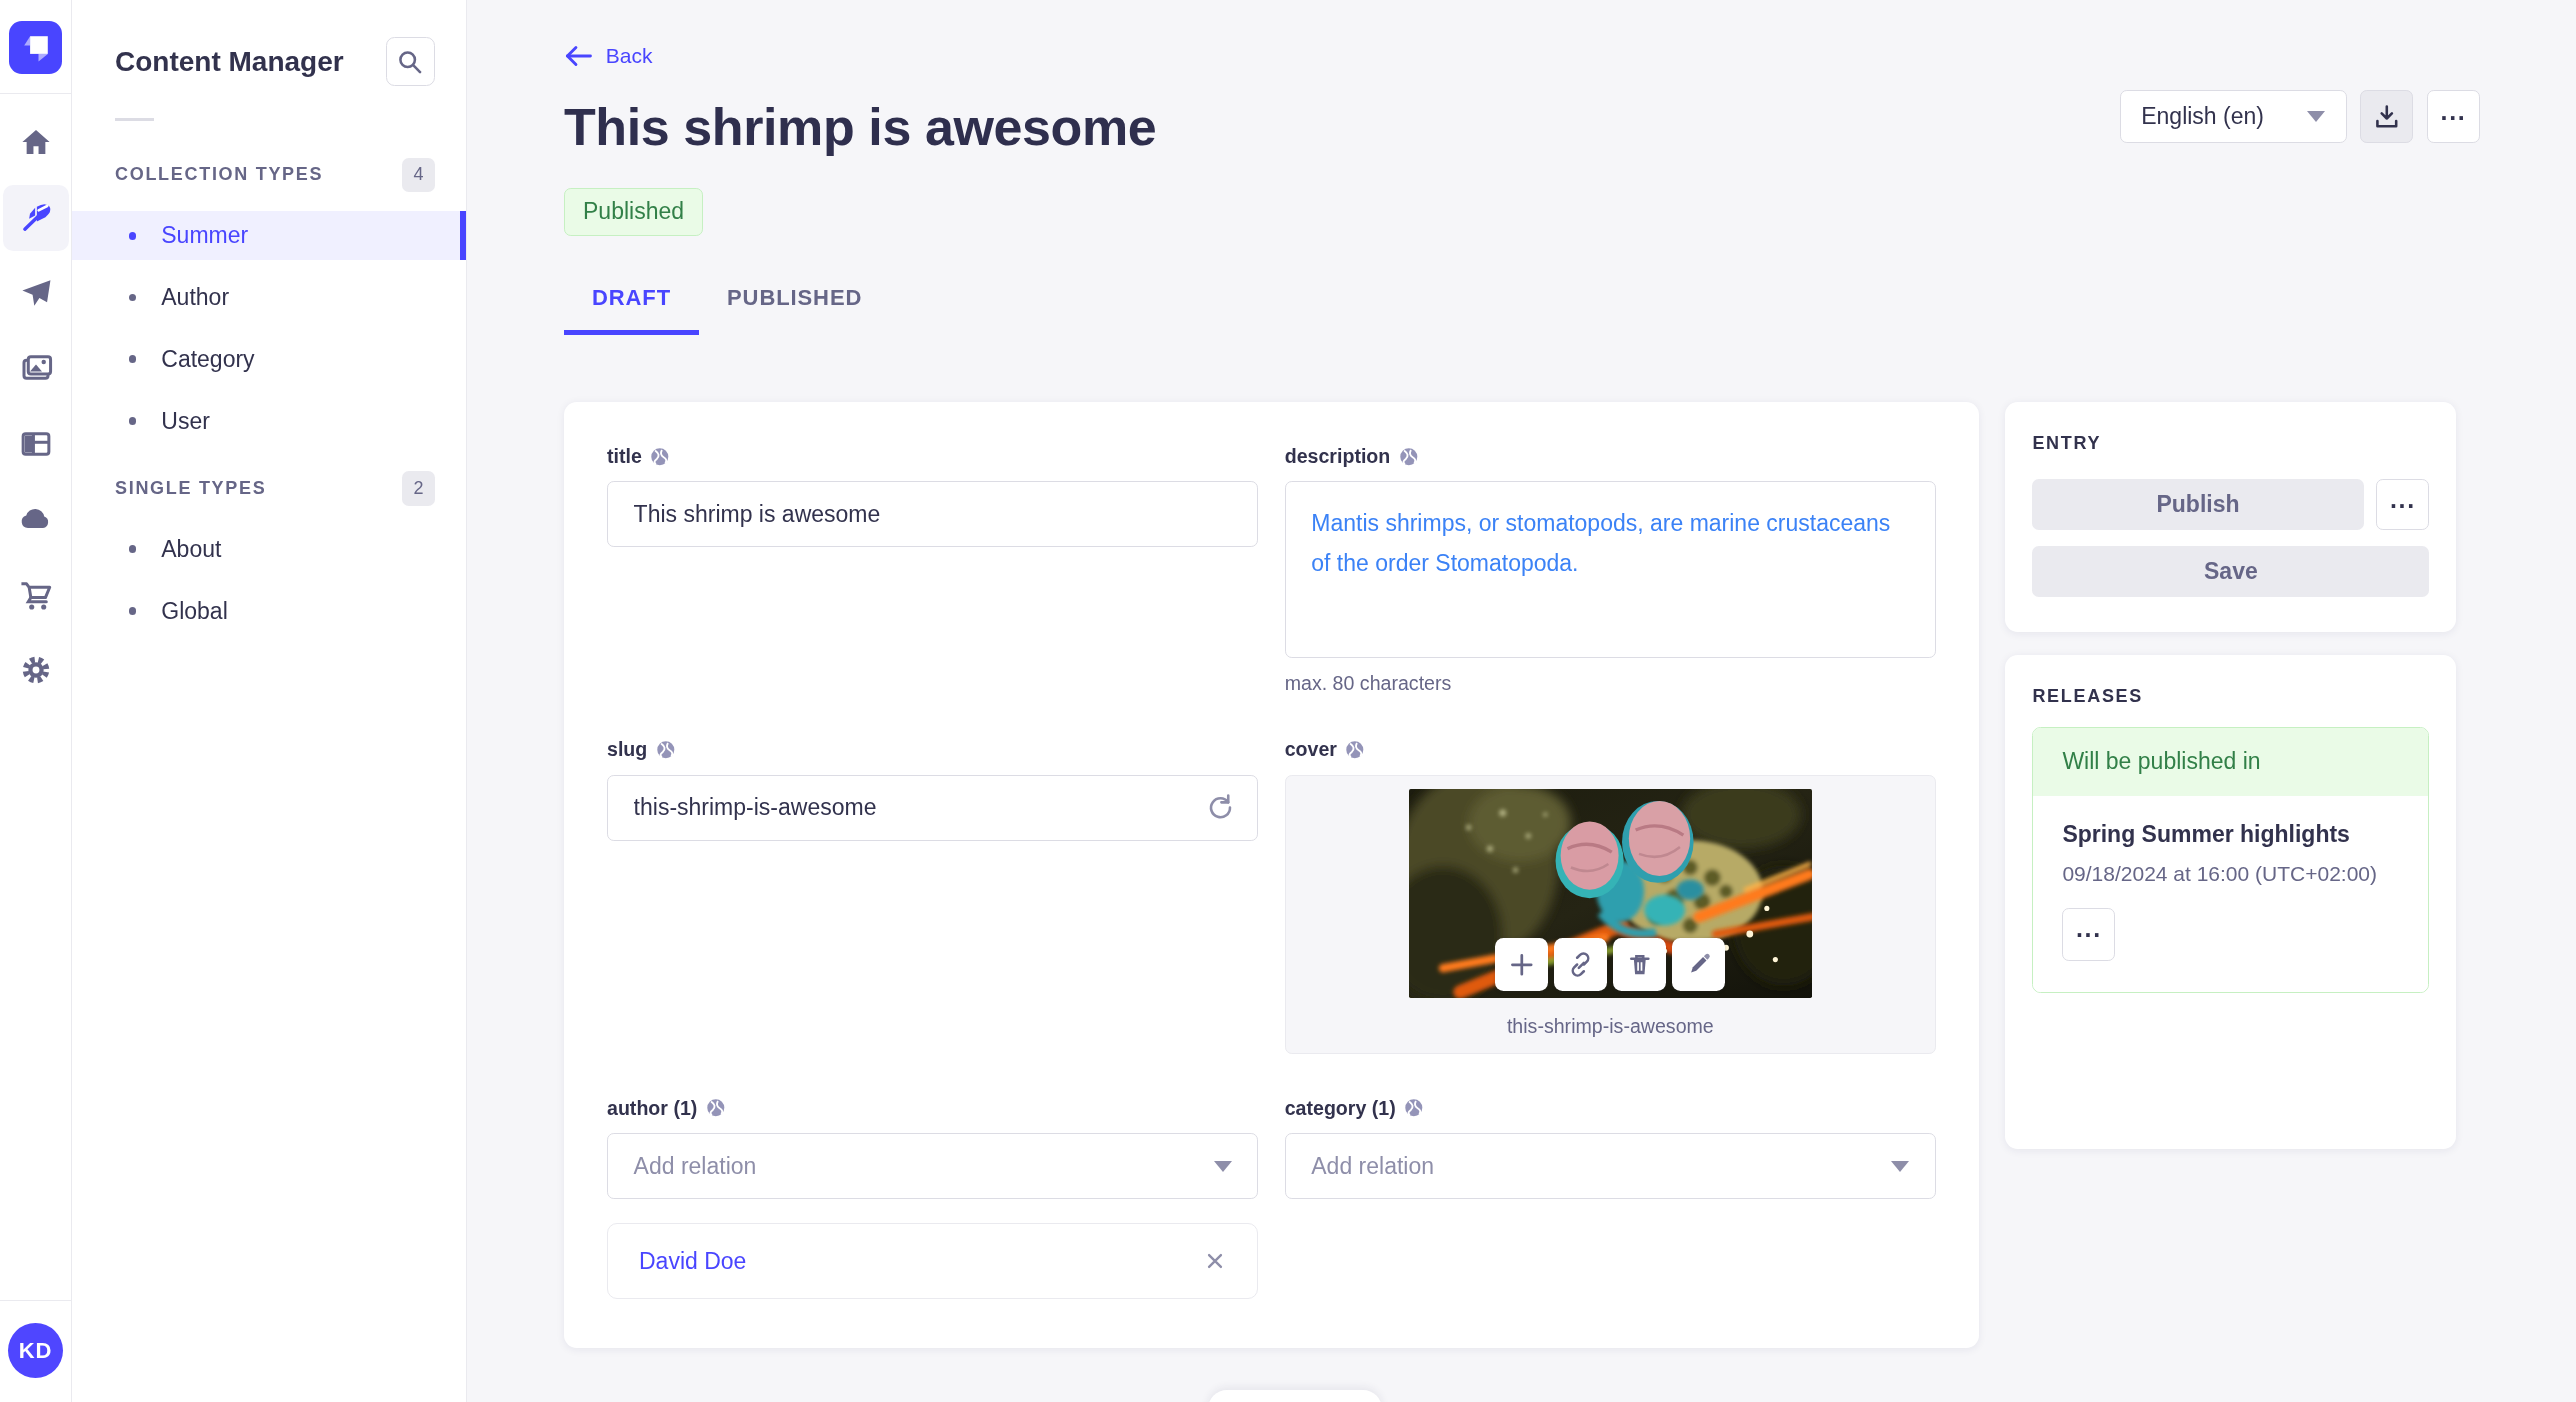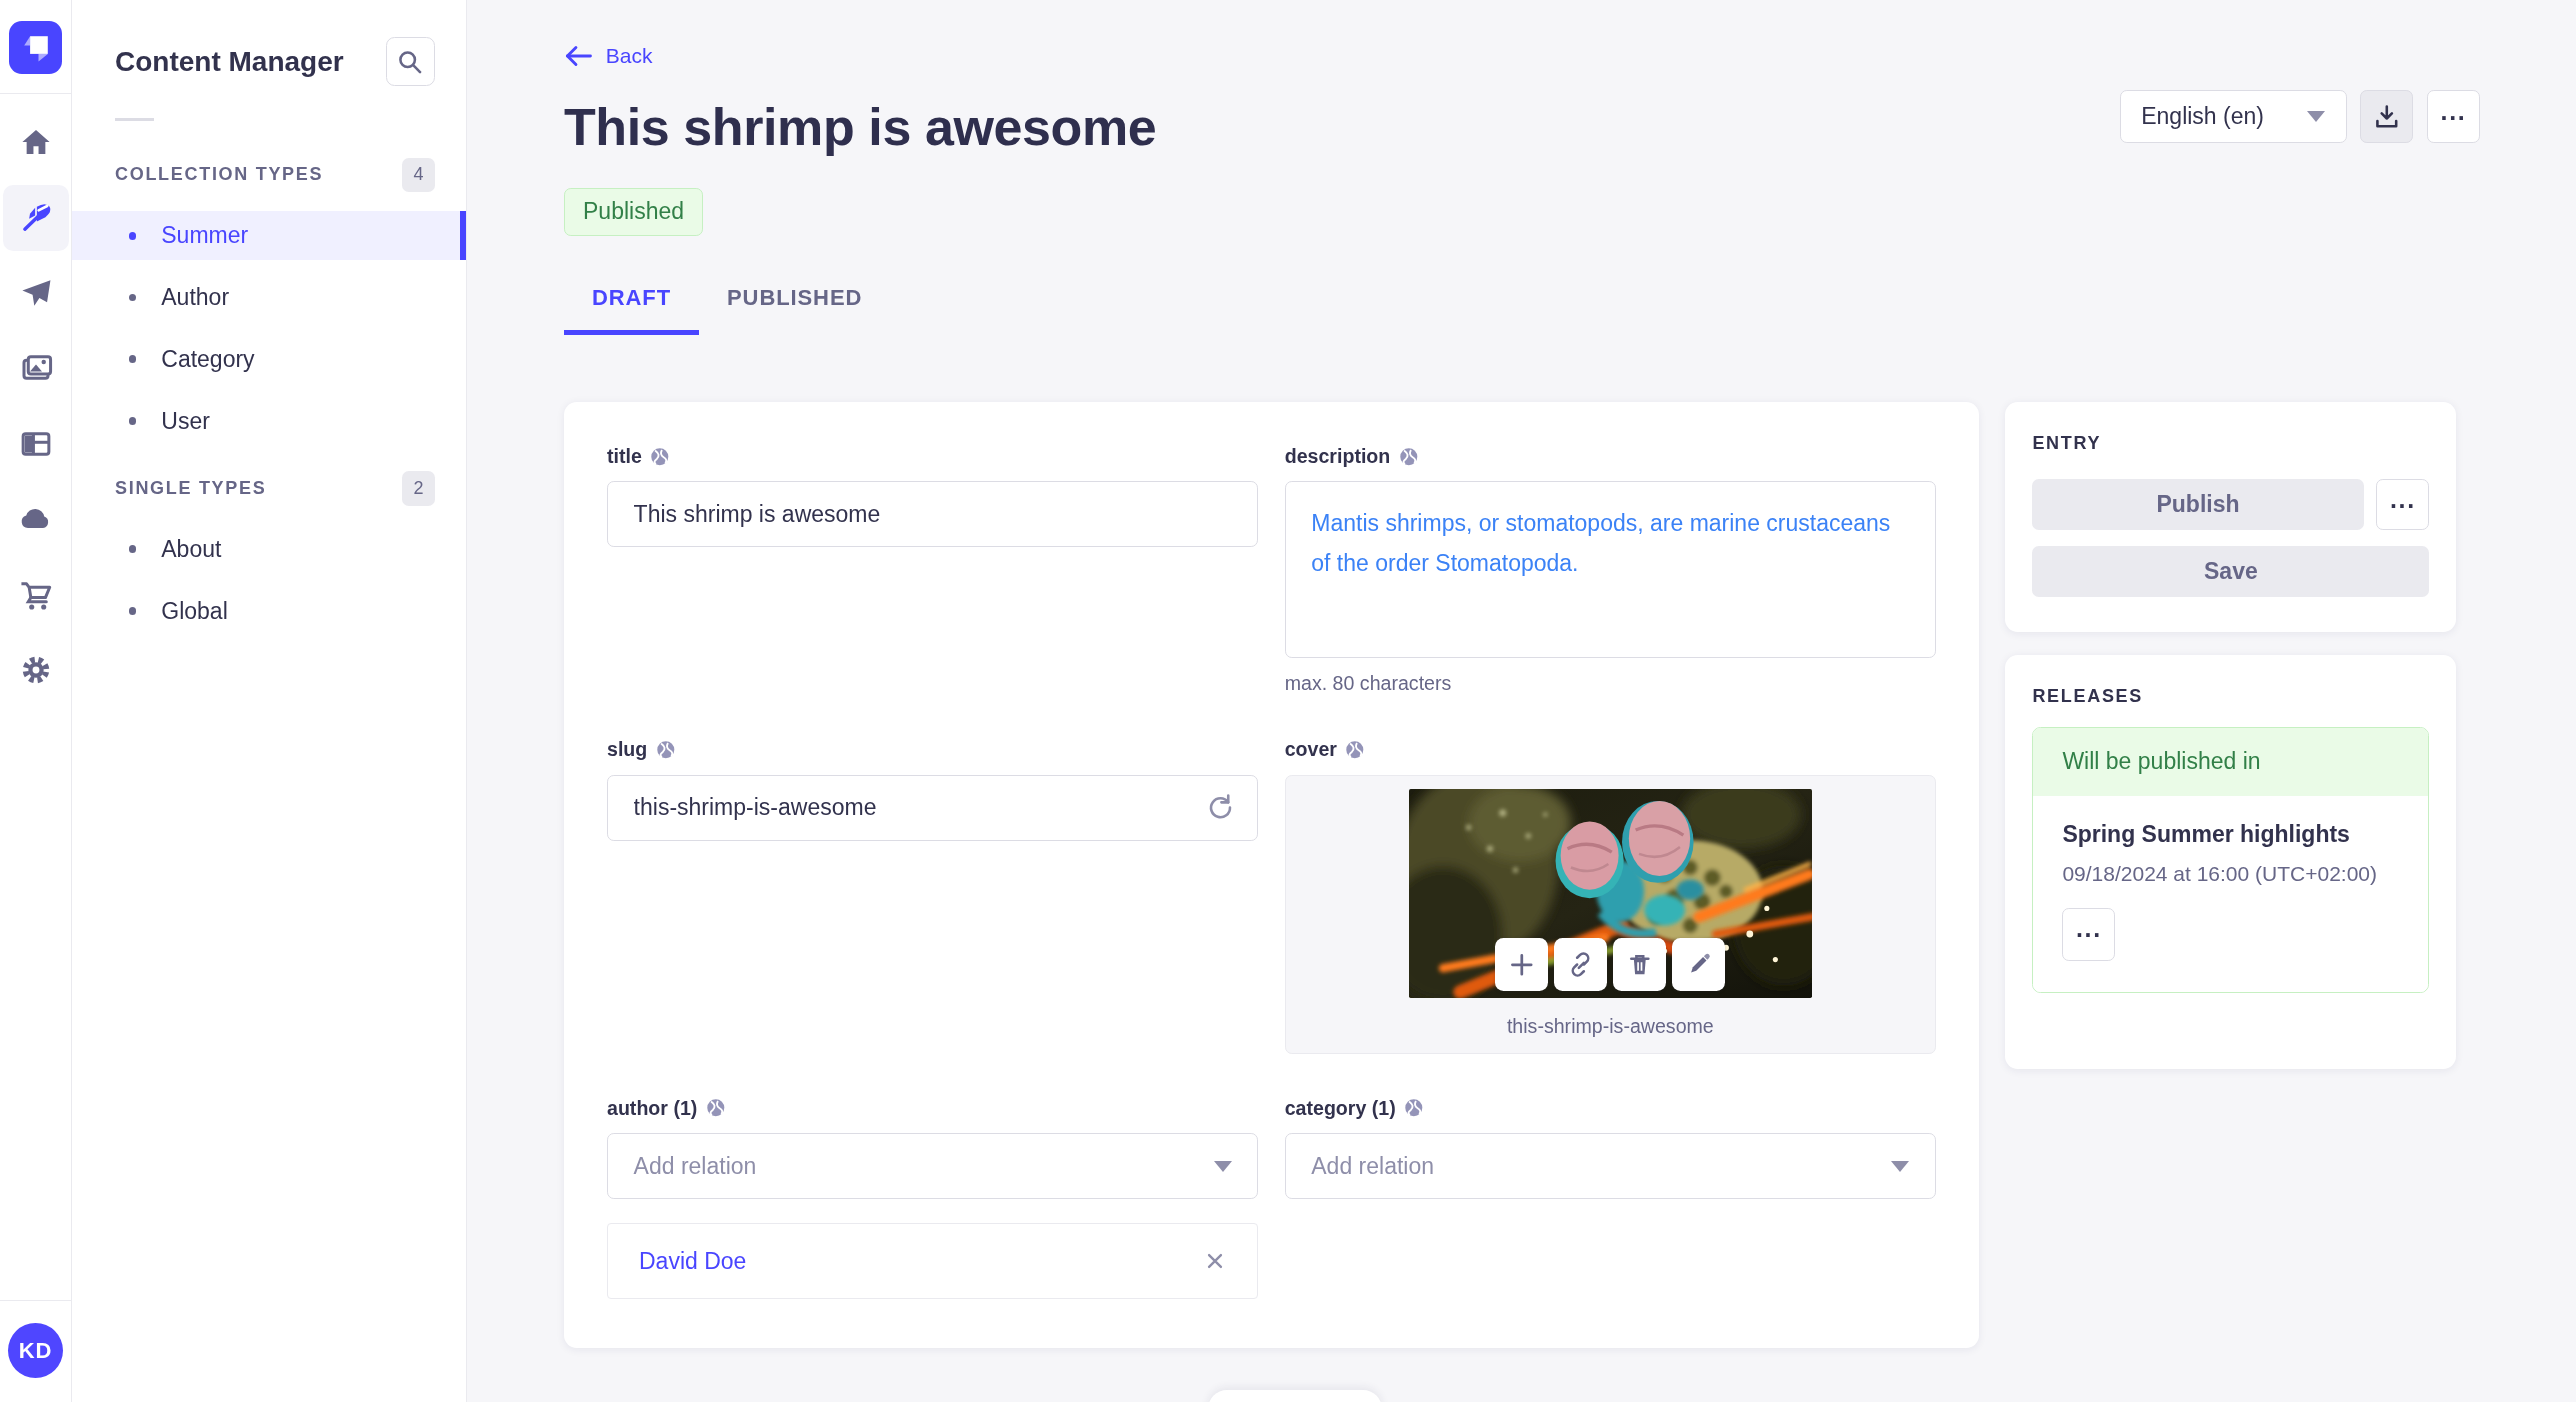--- a/index.html
+++ b/index.html
@@ -65,21 +65,21 @@
   .hint { margin-top:13.6px; font-size:19.6px; color:#666687; }
 
   .cover-box { width:100%; height:279px; background:#f6f6f9; border:1.7px solid #eaeaef; border-radius:6.8px; display:flex; flex-direction:column; align-items:center; padding-top:13.6px; }
   .cover-img { width:403px; height:209px; border-radius:1.7px; position:relative; overflow:hidden; flex-shrink:0; }
   .cover-actions { position:absolute; bottom:6.8px; left:50%; transform:translateX(-50%); display:flex; gap:6px; }
   .cover-action { width:53px; height:53px; background:#fff; border:none; border-radius:8.5px; display:flex; align-items:center; justify-content:center; cursor:pointer; box-shadow:0 0.9px 3.4px rgba(33,33,52,.15); }
   .cover-caption { margin-top:17px; font-size:19.6px; color:#666687; }
 
   .combo { width:100%; height:66px; border:1.7px solid #dcdce4; border-radius:6.8px; display:flex; align-items:center; justify-content:space-between; padding:0 25.6px; cursor:pointer; background:#fff; }
   .combo .ph { font-size:23px; color:#8e8ea9; }
-  .relation-item { margin-top:24px; height:76px; border:1.7px solid #eaeaef; border-radius:4px; display:flex; align-items:center; justify-content:space-between; padding:0 31px; background:#fff; }
+  .relation-item { margin-top:24px; height:76px; border:1.7px solid #eaeaef; border-radius:10px; display:flex; align-items:center; justify-content:space-between; padding:0 31px; background:#fff; }
   .relation-link { font-size:23px; color:#4945ff; cursor:pointer; }
 
   
   .right-col { width:451px; display:flex; flex-direction:column; gap:23px; }
   .panel { background:#fff; border-radius:12.8px; box-shadow:0 1.7px 8.5px rgba(33,33,82,.07); padding:31px 27px; }
   .panel-heading { font-size:18px; font-weight:bold; letter-spacing:1.7px; color:#32324d; }
   .entry-buttons { margin-top:25.6px; display:flex; gap:12.8px; }
   .btn-main { flex:1; height:51px; background:#eaeaef; border:none; border-radius:6.8px; font-size:23px; font-weight:bold; color:#666687; font-family:"Liberation Sans",sans-serif; cursor:pointer; }
   .btn-save { margin-top:16px; width:100%; height:51px; background:#eaeaef; border:none; border-radius:6.8px; font-size:23px; font-weight:bold; color:#666687; font-family:"Liberation Sans",sans-serif; cursor:pointer; }
   .release-box { margin-top:20px; border:1.7px solid #c6f0c2; border-radius:8.5px; overflow:hidden; }
@@ -472,21 +472,21 @@
           <div class="panel-heading">ENTRY</div>
           <div class="entry-buttons">
             <button class="btn-main">Publish</button>
             <div class="sq-btn white" style="width:53px;height:51px;">
               <span class="ellipsis-txt">...</span>
             </div>
           </div>
           <button class="btn-save">Save</button>
         </section>
 
-        <section class="panel" style="height:414px;">
+        <section class="panel" style="height:494px;">
           <div class="panel-heading">RELEASES</div>
           <div class="release-box">
             <div class="release-head">Will be published in</div>
             <div class="release-body">
               <div class="release-name">Spring Summer highlights</div>
               <div class="release-date">09/18/2024 at 16:00 (UTC+02:00)</div>
               <div class="sq-btn white release-more">
                 <span class="ellipsis-txt">...</span>
               </div>
             </div>

